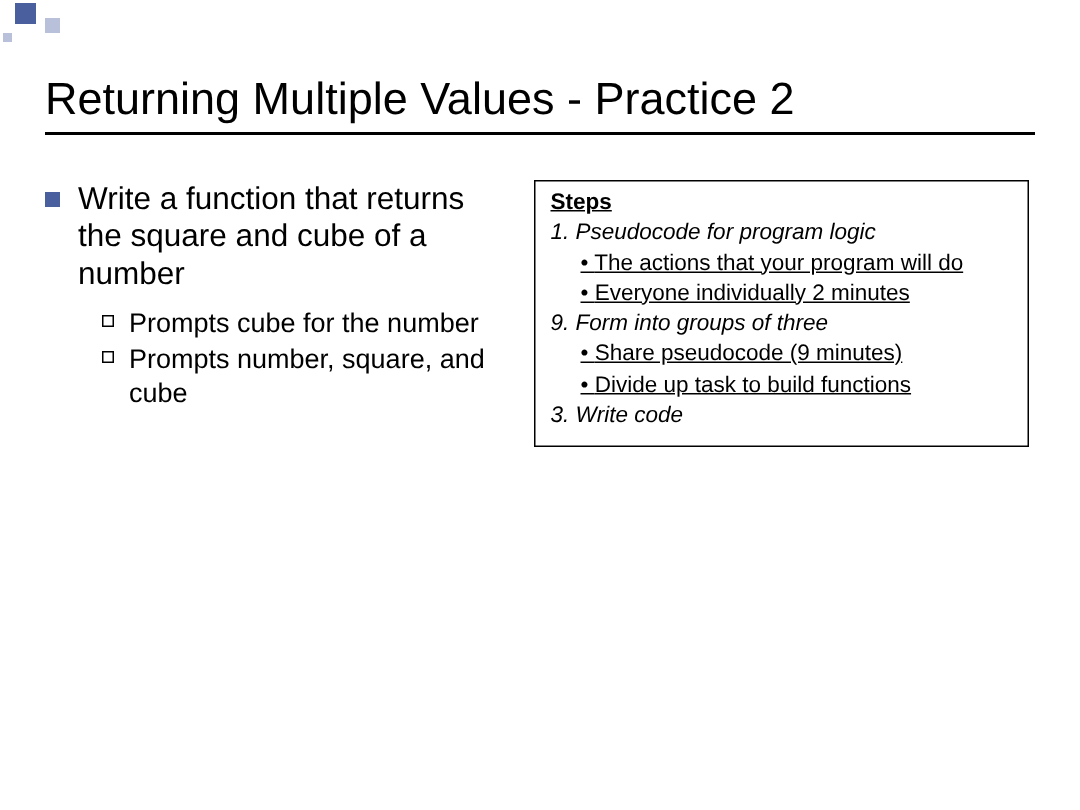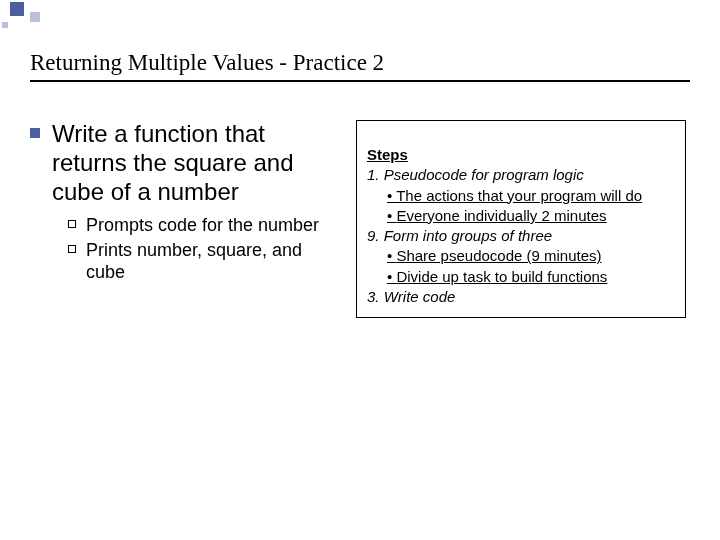--- a/index.html
+++ b/index.html
@@ -37,24 +37,23 @@
     width: 6px; height: 6px;
     background: #b8c1d9;
   }
   .title-wrap {
     position: absolute;
     top: 50px;
     left: 30px;
     right: 30px;
   }
   .page-title {
-    font-size: 23px;
+    font-size: 30px;
     font-weight: 400;
     color: #000;
-    font-family: Liberation Serif, serif;
   }
   .title-underline {
     border-bottom: 2px solid #000;
     margin-top: 4px;
   }
   .content {
     position: absolute;
     top: 120px;
     left: 30px;
     right: 30px;
@@ -81,39 +80,39 @@
   }
   .bullet-sq-hollow {
     width: 8px; height: 8px;
     border: 1.5px solid #000;
     margin-top: 6px;
     margin-right: 10px;
     flex-shrink: 0;
     background: #fff;
   }
   .lvl1-text {
-    font-size: 24px;
+    font-size: 21px;
     line-height: 1.2;
   }
   .sub-list {
     margin-left: 38px;
     margin-top: 8px;
   }
   .sub-row {
     display: flex;
     align-items: flex-start;
     margin-bottom: 2px;
   }
   .lvl2-text {
     font-size: 18px;
     line-height: 1.25;
   }
   .steps-box {
     border: 1.5px solid #000;
-    padding: 24px 10px 10px 10px;
+    padding: 4px 10px 10px 10px;
     font-size: 15px;
     line-height: 1.35;
   }
   .steps-heading {
     font-weight: bold;
     text-decoration: underline;
   }
   .step-num {
     font-style: italic;
     font-weight: normal;
@@ -143,25 +142,25 @@
 <div class="content">
 
   <div class="left-col">
     <div class="bullet-row">
       <div class="bullet-sq"></div>
       <div class="lvl1-text">Write a function that returns the square and cube of a number</div>
     </div>
     <div class="sub-list">
       <div class="sub-row">
         <div class="bullet-sq-hollow"></div>
-        <div class="lvl2-text">Prompts code for the number</div>
+        <div class="lvl2-text">Prompts cube for the number</div>
       </div>
       <div class="sub-row">
         <div class="bullet-sq-hollow"></div>
-        <div class="lvl2-text">Prints number, square, and cube</div>
+        <div class="lvl2-text">Prompts number, square, and cube</div>
       </div>
     </div>
   </div>
 
   <div class="right-col">
     <div class="steps-box">
       <div class="steps-heading">Steps</div>
 
       <div class="step-num">1. Pseudocode for program logic</div>
       <div class="step-sub">The actions that your program will do</div>

